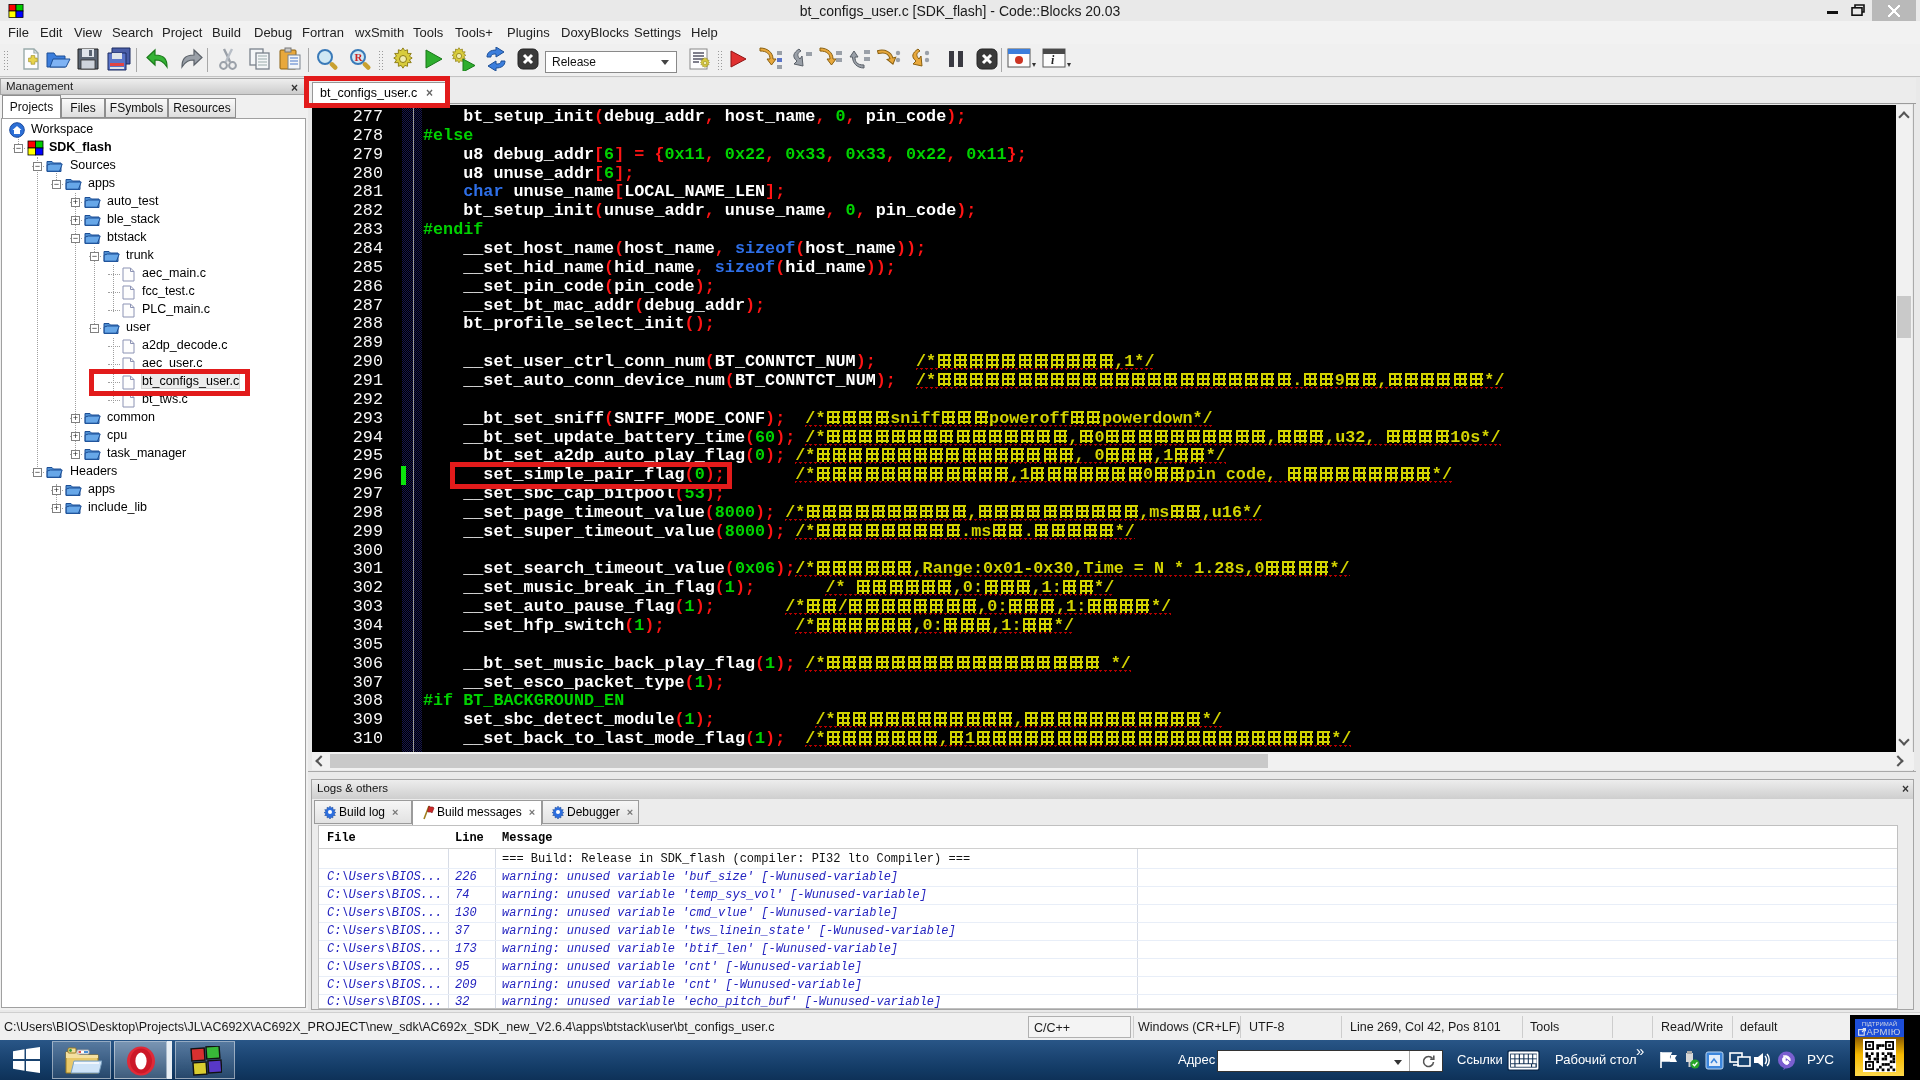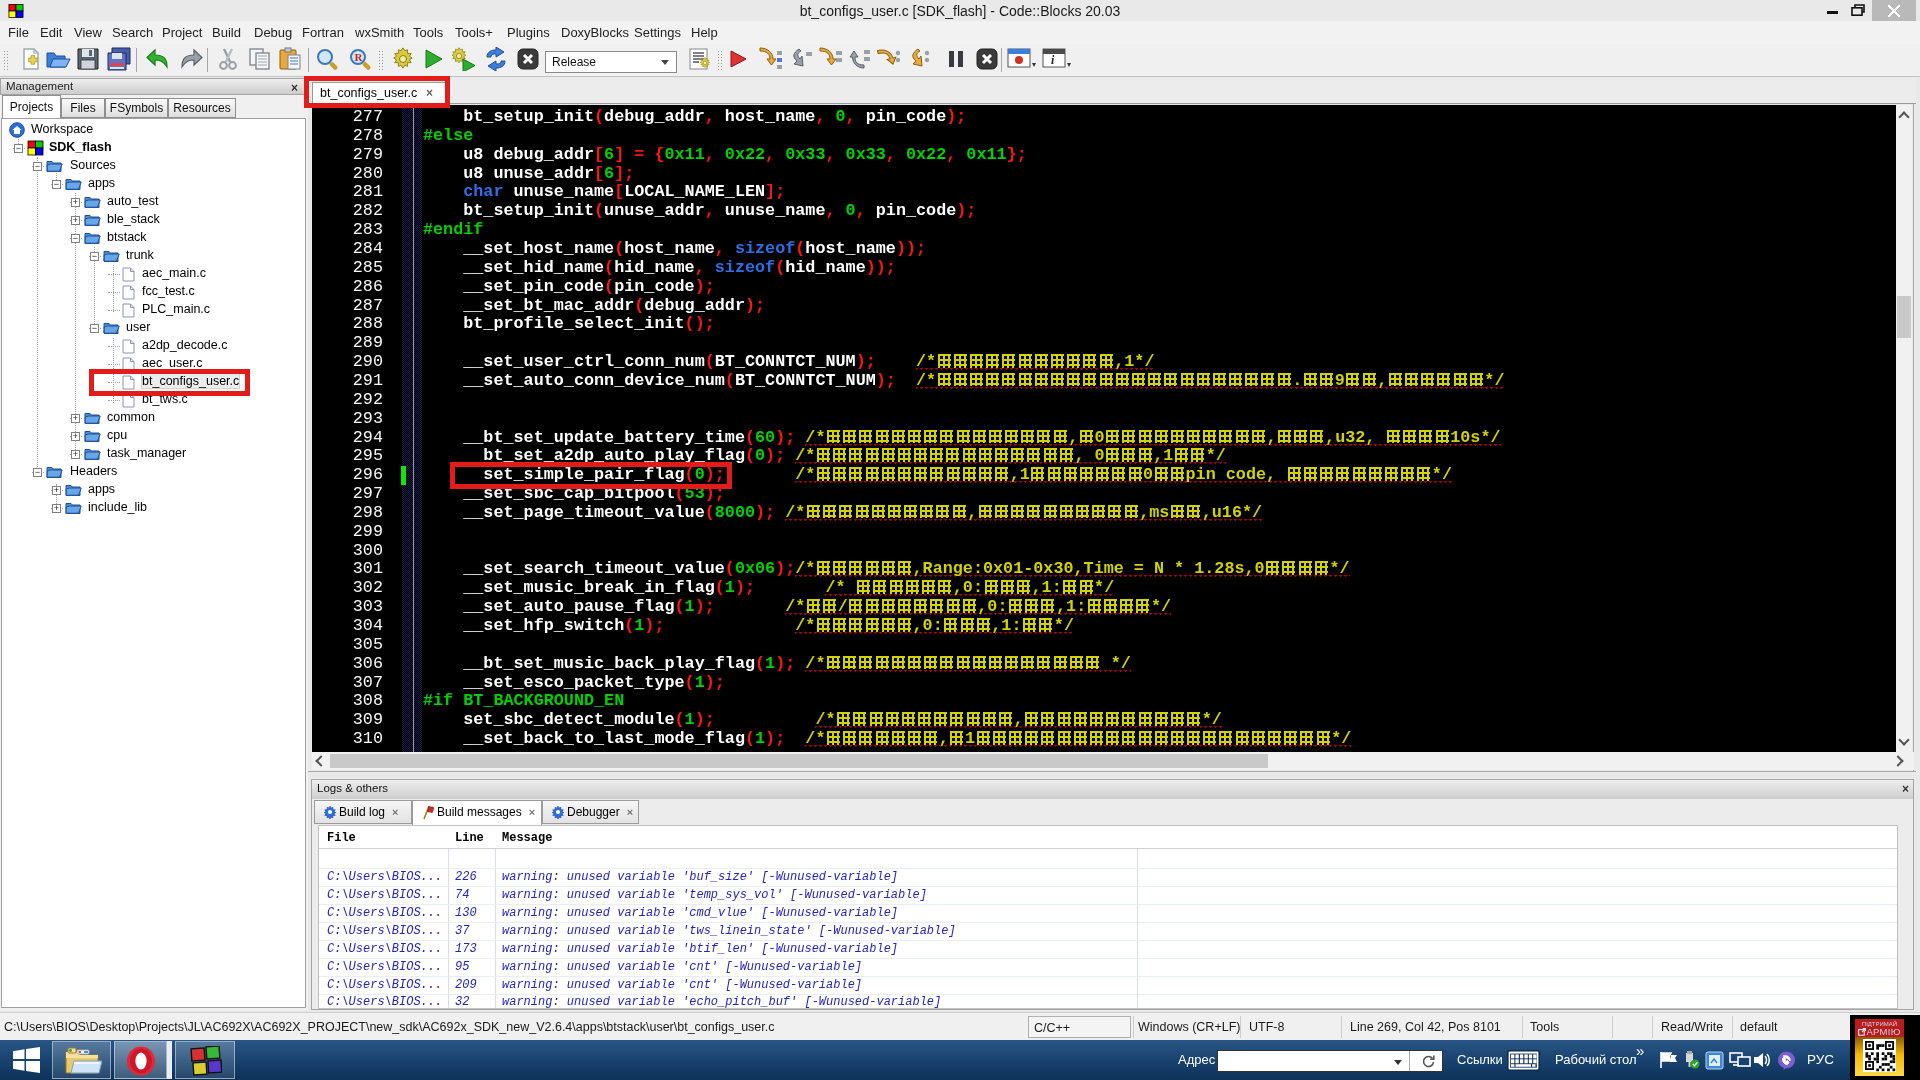--- a/index.html
+++ b/index.html
@@ -75,21 +75,21 @@
 #langbox{position:absolute;left:1028px;top:3px;width:103px;height:22px;border:1px solid #b0b0b0;background:#f4f4f4;padding:4px 0 0 5px}
 
 #taskbar{position:absolute;left:0;top:1040px;width:1920px;height:40px;background:linear-gradient(180deg,#295687 0%,#1c4674 40%,#123a64 75%,#0e3158 100%)}
 .tbbtn{position:absolute;top:1px;height:38px;background:linear-gradient(rgba(255,255,255,.22),rgba(255,255,255,.10));border:1px solid rgba(255,255,255,.45)}
 .tbtxt{position:absolute;color:#fff;font-size:13px}
 #addrbox{position:absolute;left:1217px;top:10px;width:226px;height:22px;background:#fff;border:1px solid #333}
 #addrbox:after{content:"";position:absolute;right:32px;top:0;width:1px;height:20px;background:#aaa}
 .trayicn{position:absolute;top:11px}
 
 #qrw{position:absolute;left:1850px;top:1015px;width:70px;height:65px;background:#000}
-#qrblue{position:absolute;left:5px;top:4px;width:49px;height:18px;background:#b91c1c;color:#cfd4e2;text-align:center}
+#qrblue{position:absolute;left:5px;top:4px;width:49px;height:18px;background:#1d4ed8;color:#cfd4e2;text-align:center}
 #qrorange{position:absolute;left:5px;top:22px;width:49px;height:39px;background:linear-gradient(#8a5a00,#f5b800 45%,#ffd94a)}
 
 .redbox{position:absolute;border:5px solid #e21b1b;z-index:50}
 </style></head><body>
 <div id="titlebar">
  <svg class="abs" style="left:8px;top:3px" width="16" height="16" viewBox="0 0 17 16">
       <rect x="1" y="1" width="7.5" height="7" fill="#f00" stroke="#000" stroke-width="0.8"></rect>
       <rect x="8.5" y="1" width="7.5" height="7" fill="#0c0" stroke="#000" stroke-width="0.8"></rect>
       <rect x="1" y="8" width="7.5" height="7" fill="#ff0" stroke="#000" stroke-width="0.8"></rect>
       <rect x="8.5" y="8" width="7.5" height="7" fill="#00f" stroke="#000" stroke-width="0.8"></rect>
@@ -482,25 +482,27 @@
 <div class="cl" style="top:116.1px"><span class="g">#endif</span></div>
 <div class="cl" style="top:153.8px"><span class="w">    __set_hid_name</span><span class="r">(</span><span class="w">hid_name</span><span class="r">,</span><span class="w"> </span><span class="b">sizeof</span><span class="r">(</span><span class="w">hid_name</span><span class="r">)</span><span class="r">)</span><span class="r">;</span></div>
 <div class="cl" style="top:135.0px"><span class="w">    __set_host_name</span><span class="r">(</span><span class="w">host_name</span><span class="r">,</span><span class="w"> </span><span class="b">sizeof</span><span class="r">(</span><span class="w">host_name</span><span class="r">)</span><span class="r">)</span><span class="r">;</span></div>
 <div class="cl" style="top:172.7px"><span class="w">    __set_pin_code</span><span class="r">(</span><span class="w">pin_code</span><span class="r">)</span><span class="r">;</span></div>
 <div class="cl" style="top:191.5px"><span class="w">    __set_bt_mac_addr</span><span class="r">(</span><span class="w">debug_addr</span><span class="r">)</span><span class="r">;</span></div>
 <div class="cl" style="top:210.4px"><span class="w">    bt_profile_select_init</span><span class="r">(</span><span class="r">)</span><span class="r">;</span></div>
 <div class="cl" style="top:229.2px"></div>
 <div class="cl" style="top:248.1px"><span class="w">    __set_user_ctrl_conn_num</span><span class="r">(</span><span class="w">BT_CONNTCT_NUM</span><span class="r">)</span><span class="r">;</span><span class="w">    </span><span class="c">/*<i></i><i></i><i></i><i></i><i></i><i></i><i></i><i></i><i></i><i></i><i></i>,1*/</span></div>
 <div class="cl" style="top:266.9px"><span class="w">    __set_auto_conn_device_num</span><span class="r">(</span><span class="w">BT_CONNTCT_NUM</span><span class="r">)</span><span class="r">;</span><span class="w">  </span><span class="c">/*<i></i><i></i><i></i><i></i><i></i><i></i><i></i><i></i><i></i><i></i><i></i><i></i><i></i><i></i><i></i><i></i><i></i><i></i><i></i><i></i><i></i><i></i>.<i></i><i></i>9<i></i><i></i>,<i></i><i></i><i></i><i></i><i></i><i></i>*/</span></div>
 <div class="cl" style="top:285.8px"></div>
+<div class="cl" style="top:304.6px"><span class="w">    __bt_set_sniff</span><span class="r">(</span><span class="w">SNIFF_MODE_CONF</span><span class="r">)</span><span class="r">;</span><span class="w">  </span><span class="c">/*<i></i><i></i><i></i><i></i>sniff<i></i><i></i><i></i>poweroff<i></i><i></i>powerdown*/</span></div>
 <div class="cl" style="top:323.5px"><span class="w">    __bt_set_update_battery_time</span><span class="r">(</span><span class="g">60</span><span class="r">)</span><span class="r">;</span><span class="w"> </span><span class="c">/*<i></i><i></i><i></i><i></i><i></i><i></i><i></i><i></i><i></i><i></i><i></i><i></i><i></i><i></i><i></i>,<i></i>0<i></i><i></i><i></i><i></i><i></i><i></i><i></i><i></i><i></i><i></i>,<i></i><i></i><i></i>,u32, <i></i><i></i><i></i><i></i>10s*/</span></div>
 <div class="cl" style="top:342.3px"><span class="w">      bt_set_a2dp_auto_play_flag</span><span class="r">(</span><span class="g">0</span><span class="r">)</span><span class="r">;</span><span class="w"> </span><span class="c">/*<i></i><i></i><i></i><i></i><i></i><i></i><i></i><i></i><i></i><i></i><i></i><i></i><i></i><i></i><i></i><i></i>, 0<i></i><i></i><i></i>,1<i></i><i></i>*/</span></div>
 <div class="cl" style="top:361.2px"><span class="w">      set_simple_pair_flag</span><span class="r">(</span><span class="g">0</span><span class="r">)</span><span class="r">;</span><span class="w">       </span><span class="c">/*<i></i><i></i><i></i><i></i><i></i><i></i><i></i><i></i><i></i><i></i><i></i><i></i>,1<i></i><i></i><i></i><i></i><i></i><i></i><i></i>0<i></i><i></i>pin code, <i></i><i></i><i></i><i></i><i></i><i></i><i></i><i></i><i></i>*/</span></div>
 <div class="cl" style="top:380.0px"><span class="w">    __set_sbc_cap_bitpool</span><span class="r">(</span><span class="g">53</span><span class="r">)</span><span class="r">;</span></div>
 <div class="cl" style="top:398.9px"><span class="w">    __set_page_timeout_value</span><span class="r">(</span><span class="g">8000</span><span class="r">)</span><span class="r">;</span><span class="w"> </span><span class="c">/*<i></i><i></i><i></i><i></i><i></i><i></i><i></i><i></i><i></i><i></i>,<i></i><i></i><i></i><i></i><i></i><i></i><i></i><i></i><i></i><i></i>,ms<i></i><i></i>,u16*/</span></div>
+<div class="cl" style="top:417.7px"><span class="w">    __set_super_timeout_value</span><span class="r">(</span><span class="g">8000</span><span class="r">)</span><span class="r">;</span><span class="w"> </span><span class="c">/*<i></i><i></i><i></i><i></i><i></i><i></i><i></i><i></i><i></i>.ms<i></i><i></i>.<i></i><i></i><i></i><i></i><i></i>*/</span></div>
 <div class="cl" style="top:455.4px"><span class="w">    __set_search_timeout_value</span><span class="r">(</span><span class="g">0x06</span><span class="r">)</span><span class="r">;</span><span class="w"></span><span class="c">/*<i></i><i></i><i></i><i></i><i></i><i></i>,Range:0x01-0x30,Time = N * 1.28s,0<i></i><i></i><i></i><i></i>*/</span></div>
 <div class="cl" style="top:474.3px"><span class="w">    __set_music_break_in_flag</span><span class="r">(</span><span class="g">1</span><span class="r">)</span><span class="r">;</span><span class="w">       </span><span class="c">/* <i></i><i></i><i></i><i></i><i></i><i></i>,0:<i></i><i></i><i></i>,1:<i></i><i></i>*/</span></div>
 <div class="cl" style="top:493.1px"><span class="w">    __set_auto_pause_flag</span><span class="r">(</span><span class="g">1</span><span class="r">)</span><span class="r">;</span><span class="w">       </span><span class="c">/*<i></i><i></i>/<i></i><i></i><i></i><i></i><i></i><i></i><i></i><i></i>,0:<i></i><i></i><i></i>,1:<i></i><i></i><i></i><i></i>*/</span></div>
 <div class="cl" style="top:512.0px"><span class="w">    __set_hfp_switch</span><span class="r">(</span><span class="g">1</span><span class="r">)</span><span class="r">;</span><span class="w">             </span><span class="c">/*<i></i><i></i><i></i><i></i><i></i><i></i>,0:<i></i><i></i><i></i>,1:<i></i><i></i>*/</span></div>
 <div class="cl" style="top:530.8px"></div>
 <div class="cl" style="top:549.7px"><span class="w">    __bt_set_music_back_play_flag</span><span class="r">(</span><span class="g">1</span><span class="r">)</span><span class="r">;</span><span class="w"> </span><span class="c">/*<i></i><i></i><i></i><i></i><i></i><i></i><i></i><i></i><i></i><i></i><i></i><i></i><i></i><i></i><i></i><i></i><i></i> */</span></div>
 <div class="cl" style="top:568.5px"><span class="w">    __set_esco_packet_type</span><span class="r">(</span><span class="g">1</span><span class="r">)</span><span class="r">;</span></div>
 <div class="cl" style="top:587.4px"><span class="g">#if BT_BACKGROUND_EN</span></div>
 <div class="cl" style="top:606.2px"><span class="w">    set_sbc_detect_module</span><span class="r">(</span><span class="g">1</span><span class="r">)</span><span class="r">;</span><span class="w">          </span><span class="c">/*<i></i><i></i><i></i><i></i><i></i><i></i><i></i><i></i><i></i><i></i><i></i>,<i></i><i></i><i></i><i></i><i></i><i></i><i></i><i></i><i></i><i></i><i></i>*/</span></div>
 <div class="cl" style="top:625.1px"><span class="w">    __set_back_to_last_mode_flag</span><span class="r">(</span><span class="g">1</span><span class="r">)</span><span class="r">;</span><span class="w">  </span><span class="c">/*<i></i><i></i><i></i><i></i><i></i><i></i><i></i>,<i></i>1<i></i><i></i><i></i><i></i><i></i><i></i><i></i><i></i><i></i><i></i><i></i><i></i><i></i><i></i><i></i><i></i><i></i><i></i><i></i><i></i><i></i><i></i>*/</span></div>
@@ -535,20 +537,25 @@
  <div id="logtable">
   <div class="lvline" style="left:129px"></div>
   <div class="lvline" style="left:176px"></div>
   <div class="lvline" style="left:818px"></div>
   <div id="loghdr">
         <span style="position:absolute;left:8px;top:5px">File</span>
         <span style="position:absolute;left:136px;top:5px">Line</span>
         <span style="position:absolute;left:183px;top:5px">Message</span>
       </div>
   <div id="logrows" style="position:absolute;left:0;top:23px;width:100%;height:161px">
+<div class="lrow blk" style="top:3.0px">
+          <span class="lf"></span>
+          <span class="lln"></span>
+          <span class="lm">=== Build: Release in SDK_flash (compiler: PI32 lto Compiler) ===</span>
+        </div>
 <div class="lsep" style="top:19.2px"></div>
 <div class="lrow" style="top:20.9px">
           <span class="lf">C:\Users\BIOS...</span>
           <span class="lln">226</span>
           <span class="lm">warning: unused variable 'buf_size' [-Wunused-variable]</span>
         </div>
 <div class="lsep" style="top:37.1px"></div>
 <div class="lrow" style="top:38.9px">
           <span class="lf">C:\Users\BIOS...</span>
           <span class="lln">74</span>

